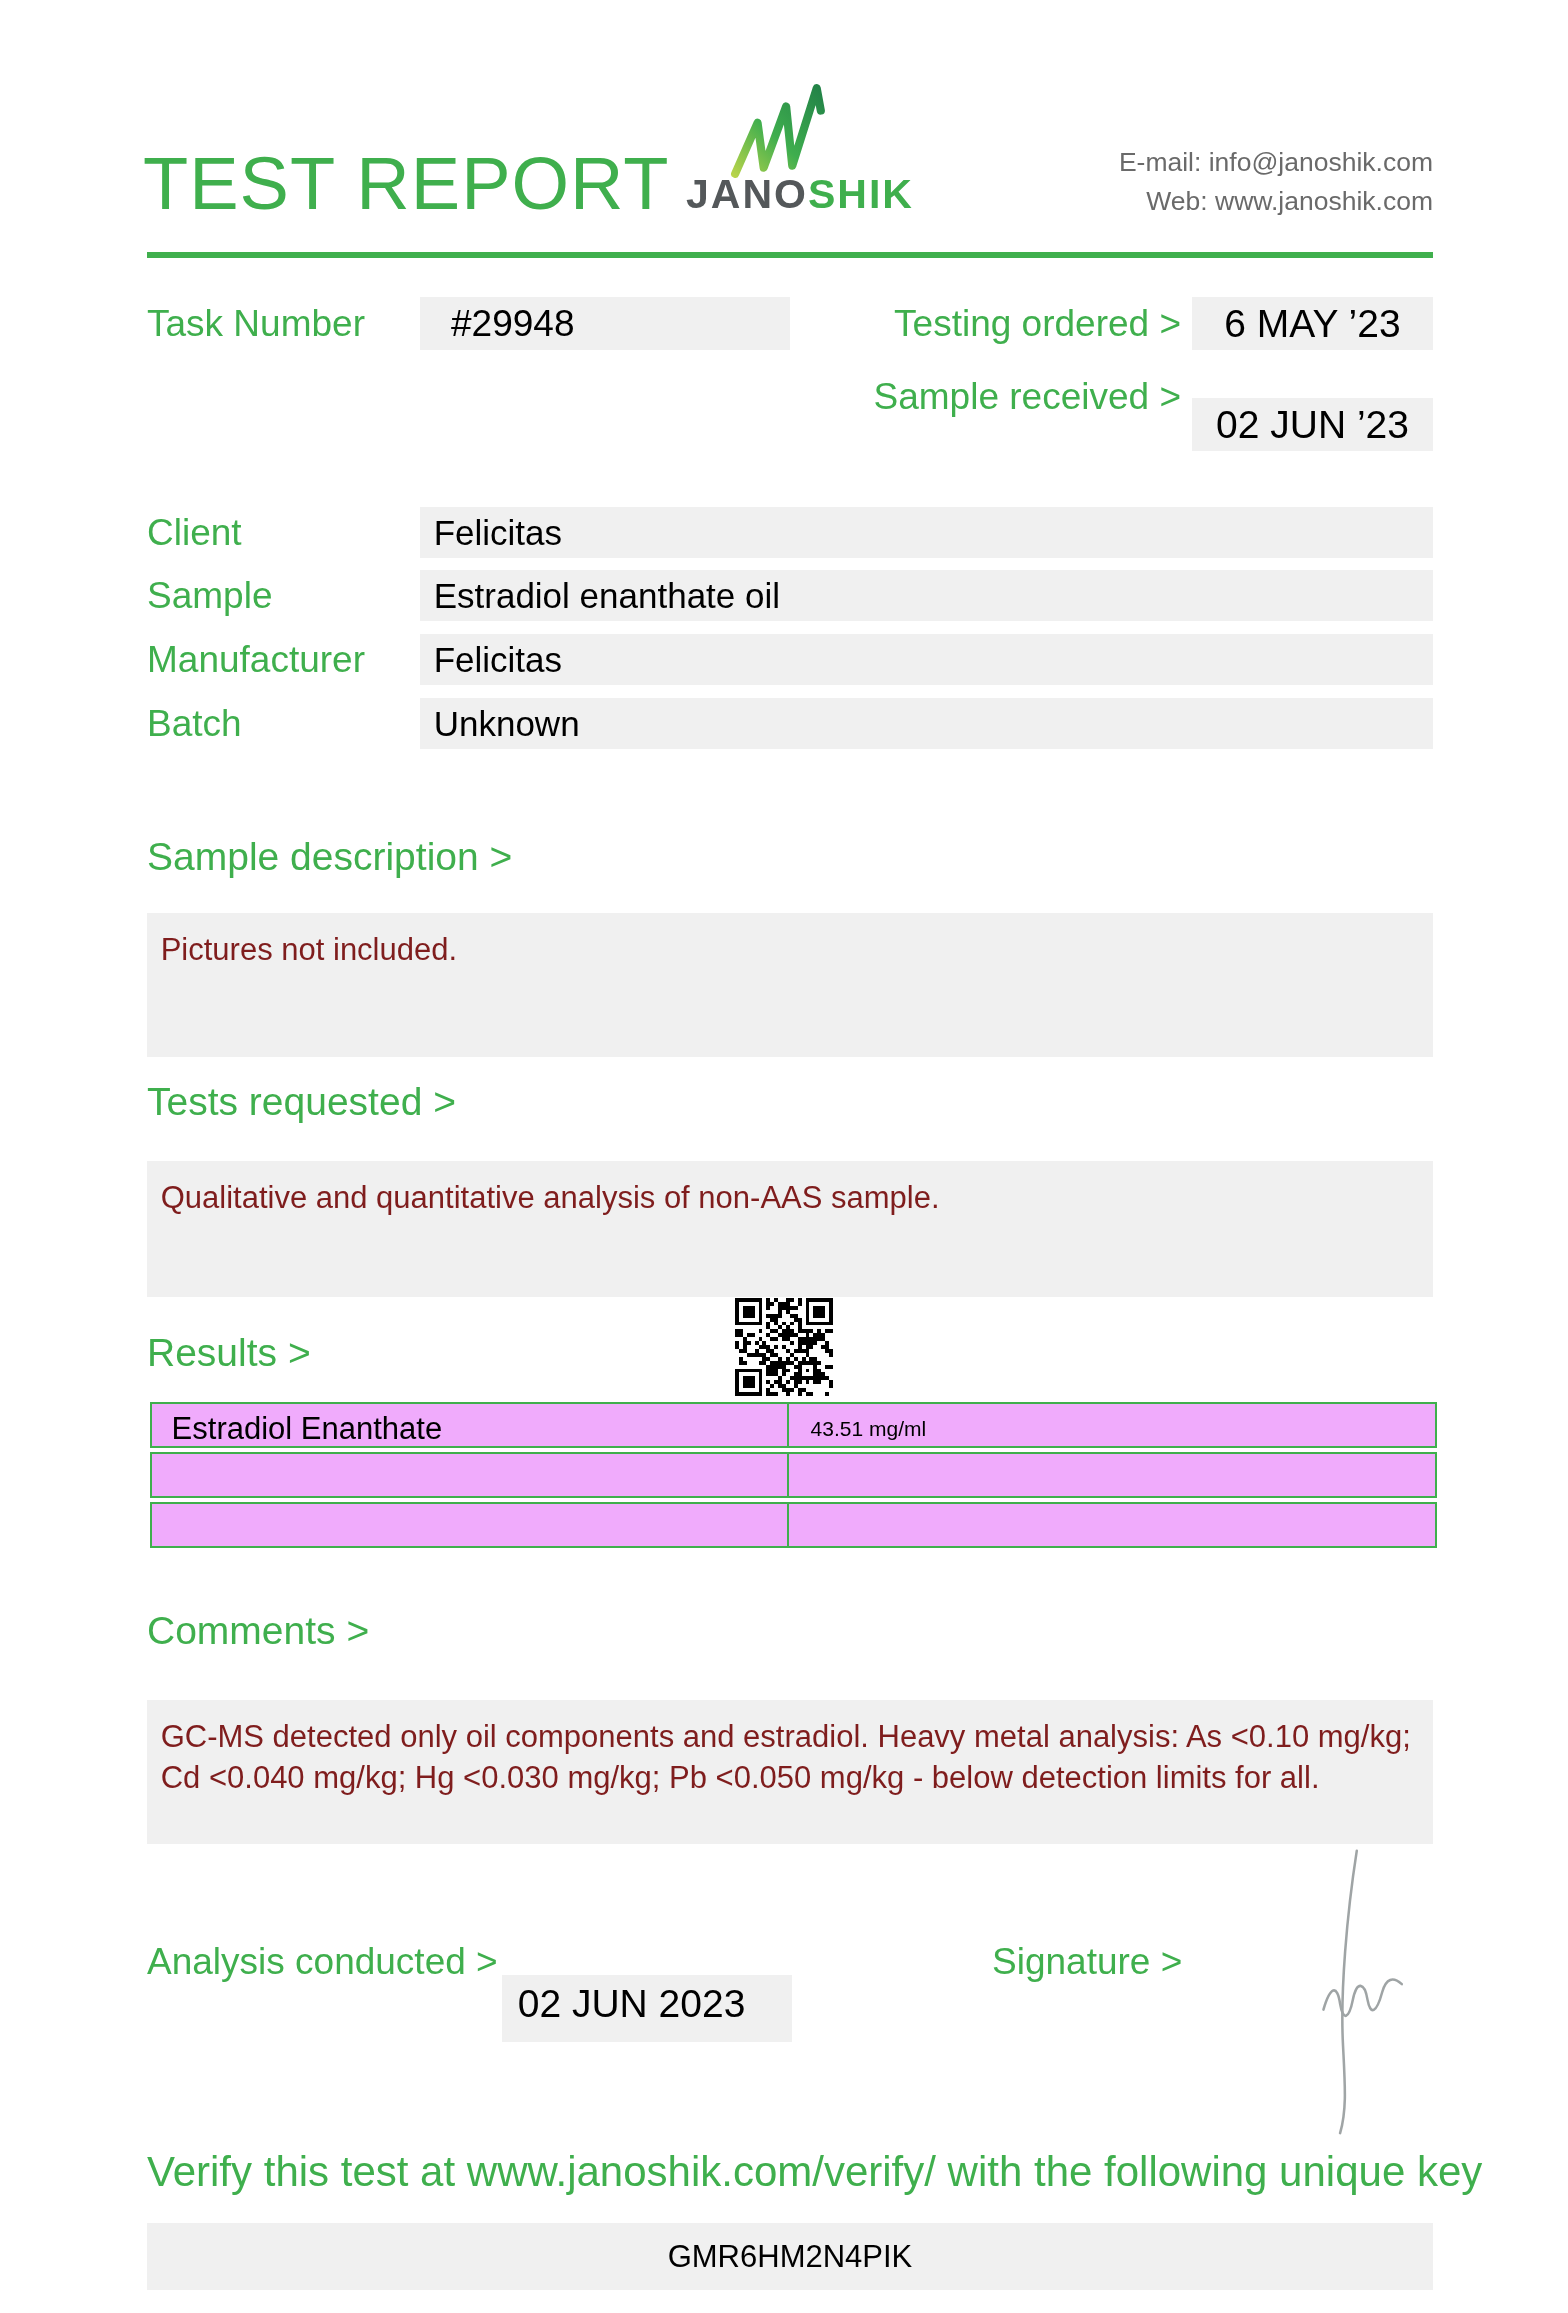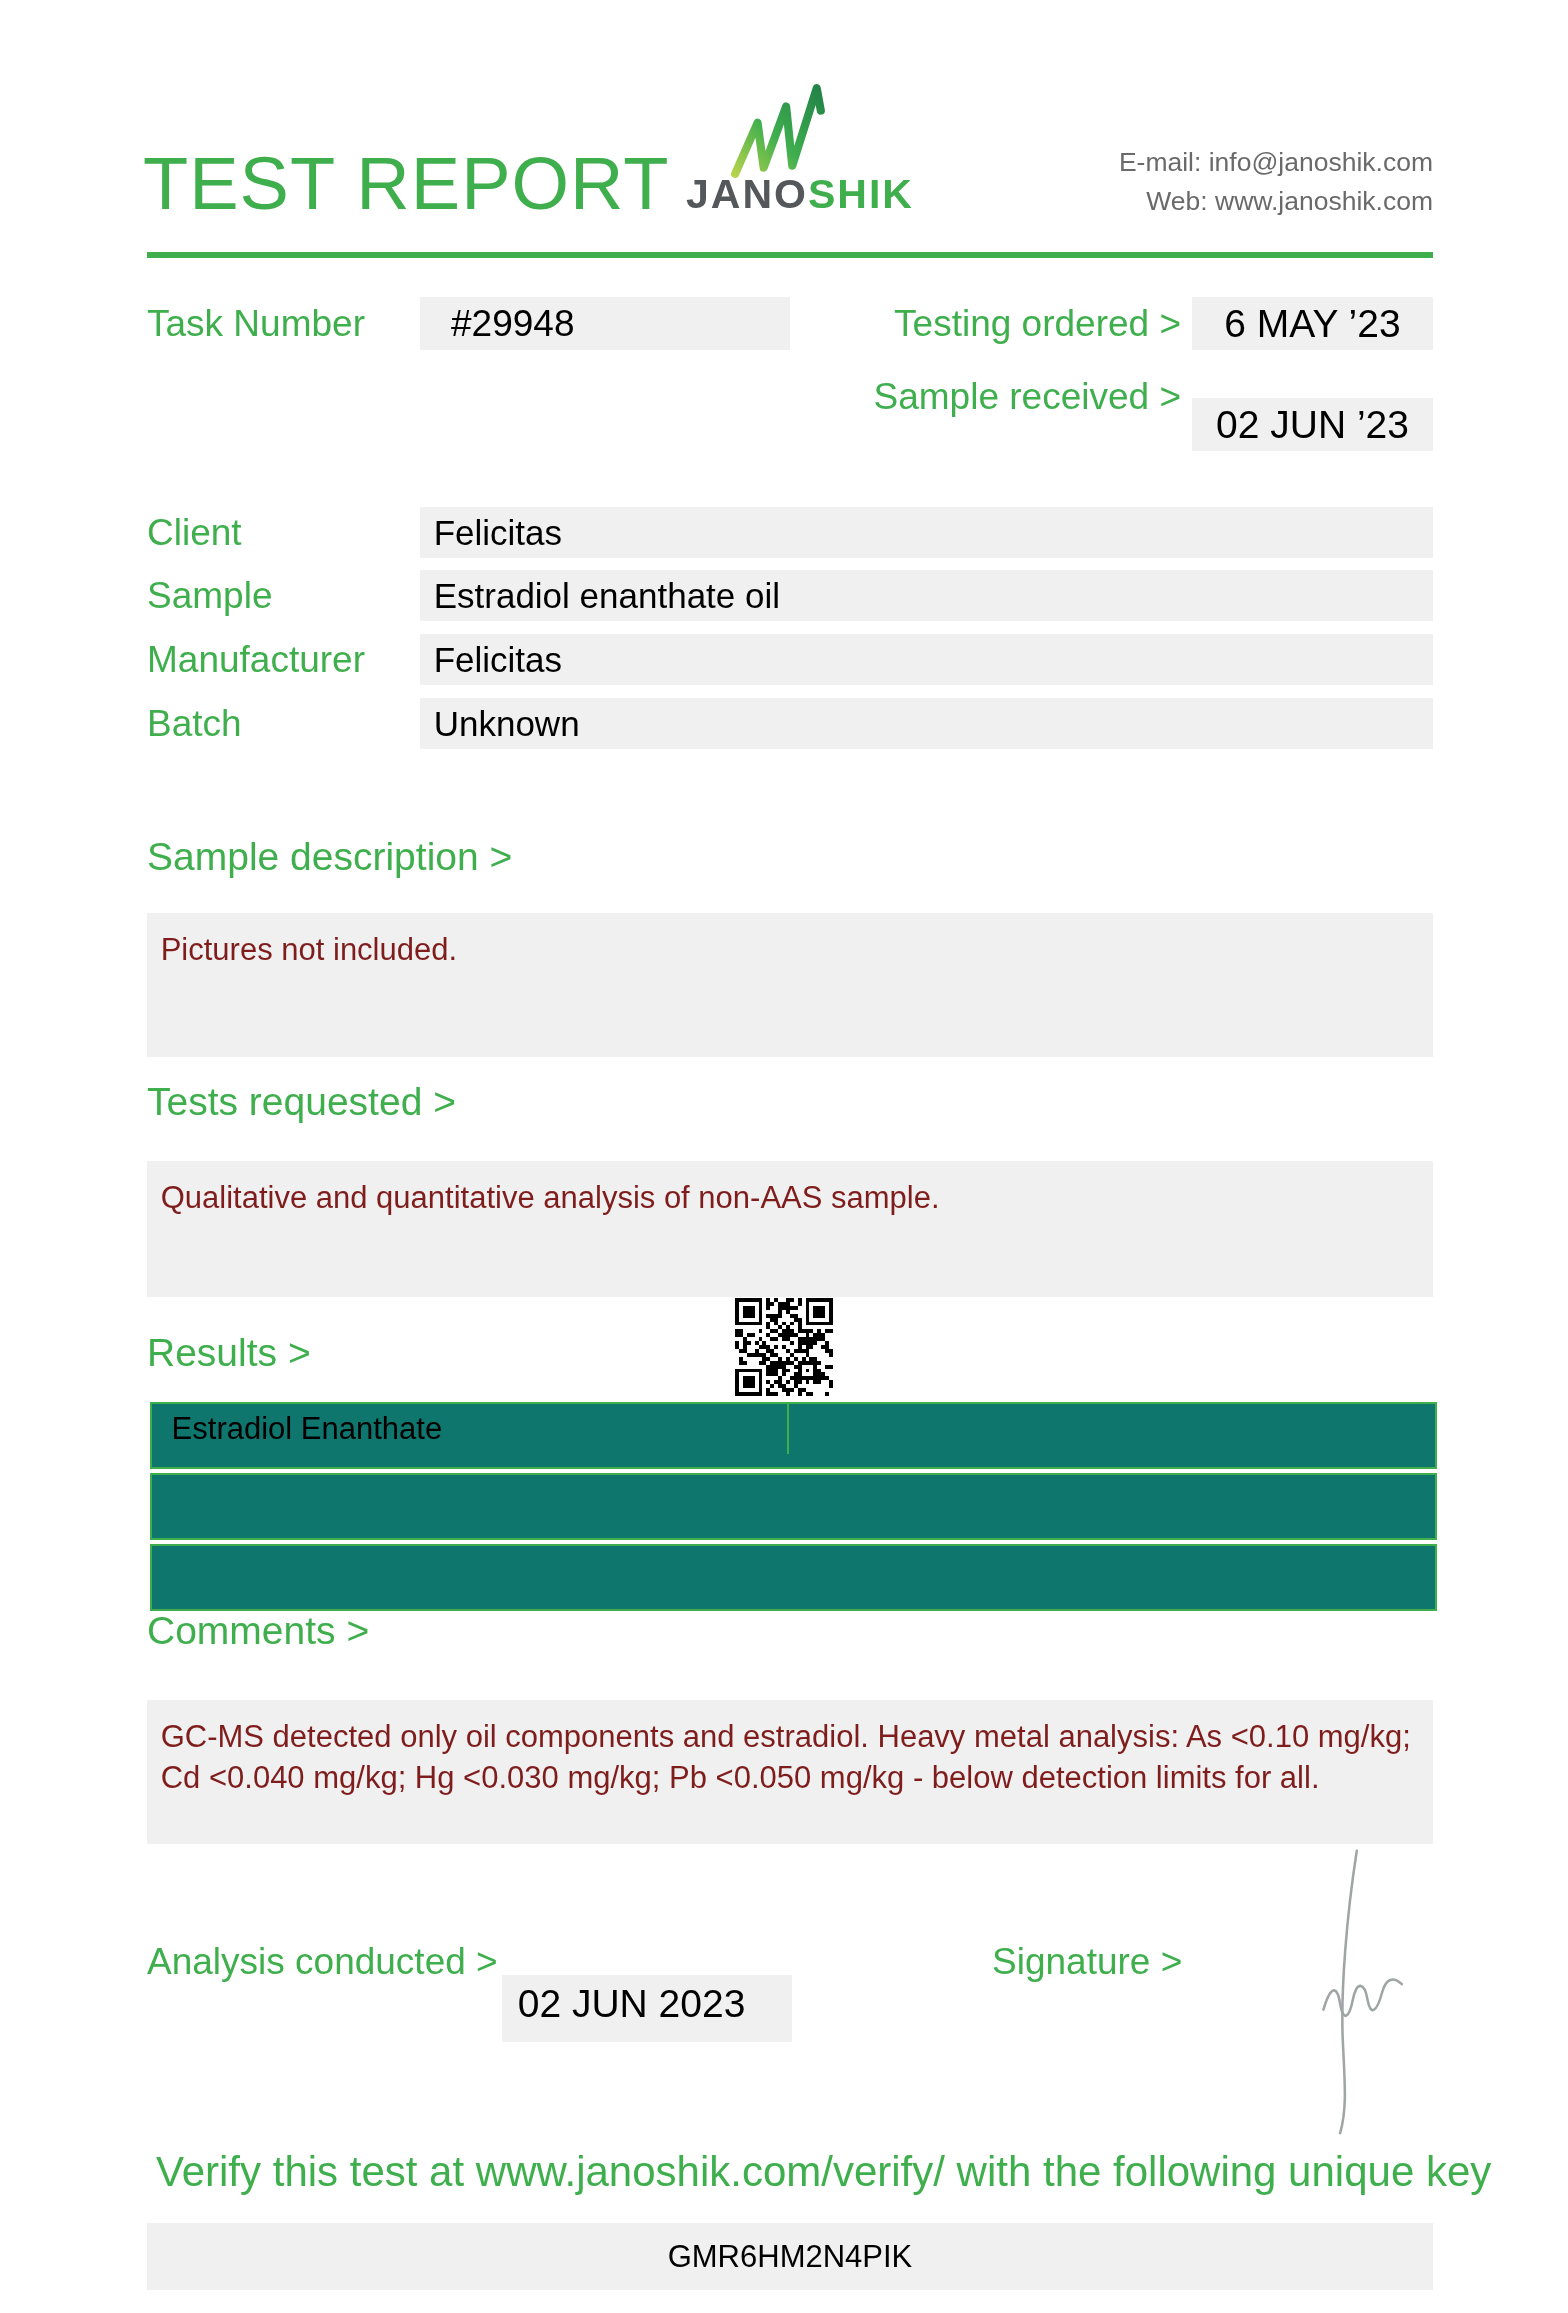--- a/index.html
+++ b/index.html
@@ -35,30 +35,30 @@
 
   .info-label{left:147px; height:51px; line-height:51px;}
   .info-box{left:420px; width:1013px; height:51px; line-height:51px; padding-left:13.7px; font-size:35px;}
 
   .sec-heading{left:147px; font-size:39px; line-height:43px; color:var(--accent); white-space:nowrap;}
   .sec-box{left:147px; width:1286px; padding:15.7px 13.7px; font-size:31px; line-height:41px; color:#7f1d1d;}
 
   .qr{left:735px; top:1298px; width:98px; height:98px;}
 
   .rtable{left:150px; top:1402px; width:1287px;}
-  .trow{display:flex; border:2.9px solid var(--accent); background:#0f766e; height:67px; margin-bottom:3.9px;flex-direction:column;}
+  .trow{display:flex; border:2.9px solid var(--accent); background:#f0abfc; height:46px; margin-bottom:3.9px;}
   .tcell-name{width:637px; border-right:2.9px solid var(--accent); line-height:50px; padding-left:19.6px; font-size:31px; white-space:nowrap; overflow:hidden;}
   .tcell-val{flex:1; line-height:50px; padding-left:21.6px; font-size:21px; white-space:nowrap; overflow:hidden;}
 
   .analysis-label{left:147px; top:1933px; line-height:57px;}
   .analysis-box{left:502px; top:1975px; width:290px; height:67px; line-height:57px; padding-left:15.7px; font-size:39px;}
   .signature-label{left:992px; top:1933px; line-height:57px;}
   .signature-svg{left:1296px; top:1845px; width:147px; height:294px;}
 
-  .verify-line{left:156px; top:2148px; width:1286px; text-align:center; font-size:42px; line-height:47px; color:var(--accent); white-space:nowrap;}
+  .verify-line{left:147px; top:2148px; width:1286px; text-align:center; font-size:42px; line-height:47px; color:var(--accent); white-space:nowrap;}
   .key-box{left:147px; top:2223px; width:1286px; height:67px; line-height:67px; text-align:center; font-size:31px;}
 </style>
 </head>
 <body>
 
 <div class="page">
 
   <div class="abs report-title">TEST REPORT</div>
 
   <svg class="abs logo-icon" viewBox="0 0 100 100">

